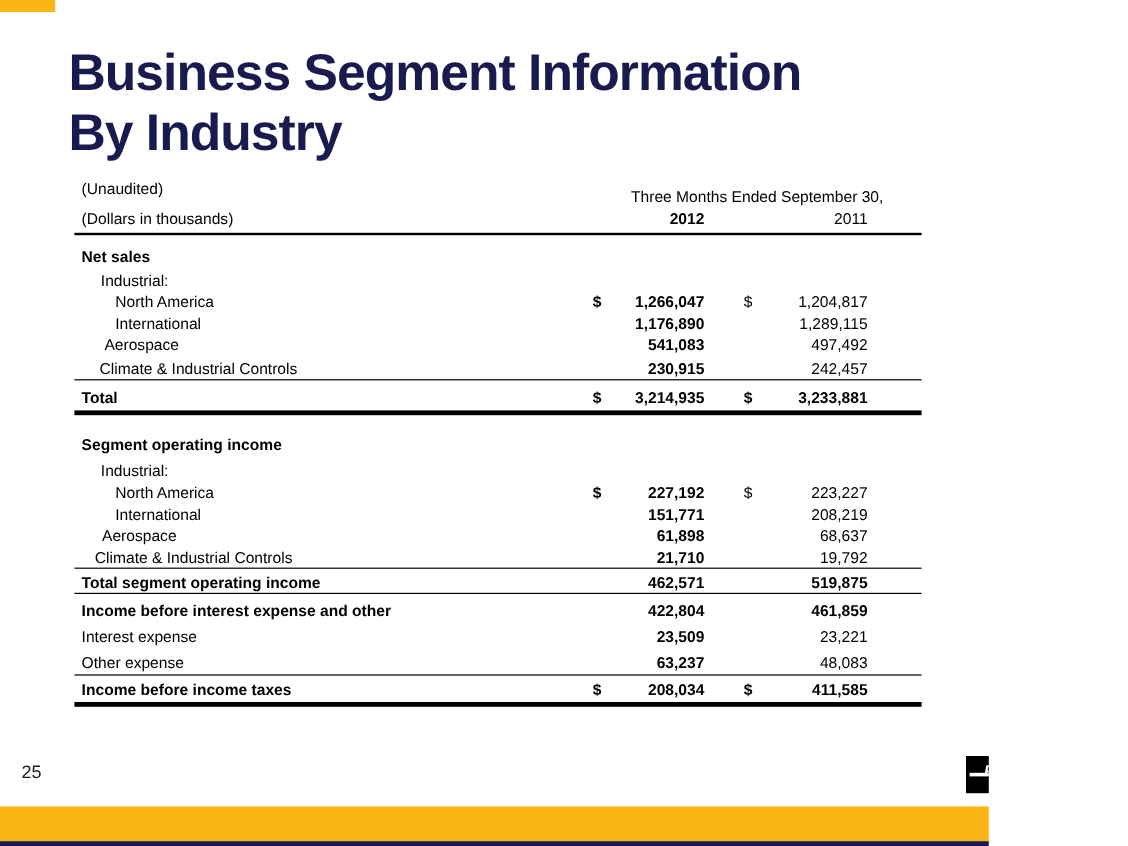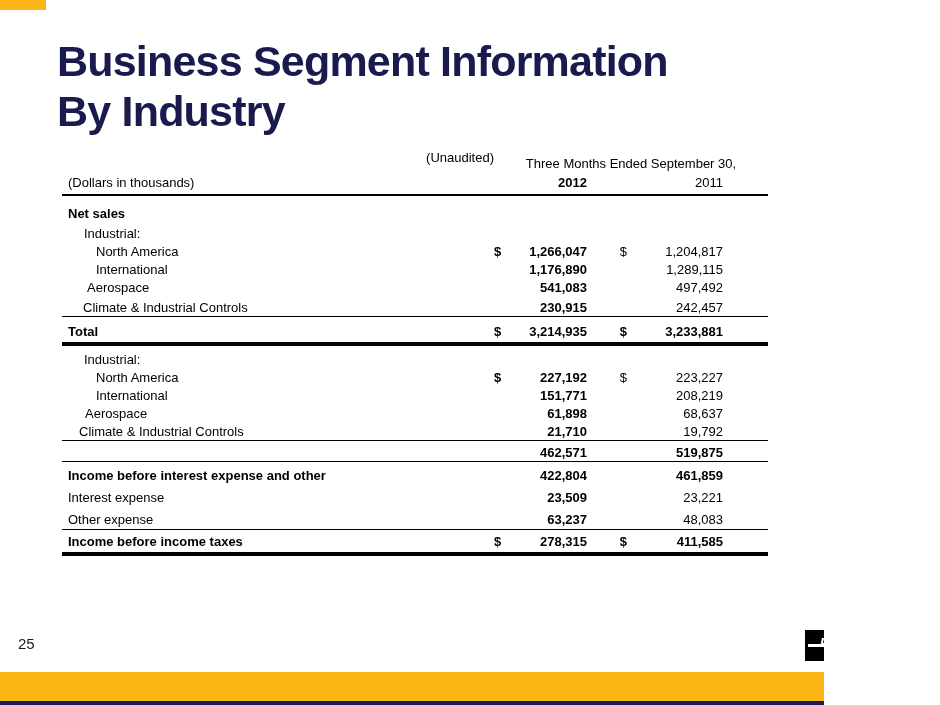--- a/index.html
+++ b/index.html
@@ -9,21 +9,21 @@
   .corner-accent{position:absolute;left:0;top:0;width:46px;height:10px;background:var(--gold);}
   .bottom-bar{position:absolute;left:0;top:672px;width:940px;height:29px;background:var(--gold);}
   .bottom-line{position:absolute;left:0;top:701px;width:940px;height:4px;background:var(--navy);}
   
   .title{position:absolute;left:57px;top:36px;font-size:43px;line-height:50px;font-weight:bold;
          color:var(--navy);letter-spacing:-0.8px;white-space:nowrap;}
   
   .twrap{position:absolute;left:62px;top:149px;width:706px;font-size:13px;line-height:1;}
   .grid{display:grid;grid-template-columns:432px 26px 67px 40px 96px 45px;}
   .hdr1{height:20px;align-items:start;}
-  .hdr1 .unaudited{grid-column:1;padding-left:6px;padding-top:2px;text-align:right;}
+  .hdr1 .unaudited{grid-column:1;padding-left:6px;padding-top:2px;}
   .hdr1 .period{grid-column:2/7;text-align:center;padding-top:8px;}
   .hdr2{height:25px;align-items:end;border-bottom:2px solid #000;}
   .hdr2 .dollars{grid-column:1;padding-left:6px;padding-bottom:5px;}
   .hdr2 .y12{grid-column:3;text-align:right;font-weight:bold;padding-bottom:5px;}
   .hdr2 .y11{grid-column:5;text-align:right;padding-bottom:5px;}
   .t-row{display:grid;grid-template-columns:432px 26px 67px 40px 96px 45px;height:18px;align-items:center;}
   .t-row.tall{height:20px;}
   .t-row .lbl{grid-column:1;white-space:nowrap;}
   .t-row .d1{grid-column:2;font-weight:bold;}
   .t-row .v12{grid-column:3;text-align:right;font-weight:bold;}
@@ -92,20 +92,23 @@
         </div>
         <div class="rule-thin"></div>
         <div class="t-row boldrow" style="margin-top: 5px;">
           <span class="lbl" style="padding-left: 6px;">Total</span>
           <span class="d1">$</span>
           <span class="v12">3,214,935</span>
           <span class="d2">$</span>
           <span class="v11">3,233,881</span>
         </div>
         <div class="rule-thick"></div>
+        <div class="t-row boldrow" style="margin-top: 15px;">
+          <span class="lbl" style="padding-left: 6px;">Segment operating income</span>
+        </div>
         <div class="t-row" style="margin-top: 4px;">
           <span class="lbl" style="padding-left: 22px;">Industrial:</span>
         </div>
         <div class="t-row">
           <span class="lbl" style="padding-left: 34px;">North America</span>
           <span class="d1">$</span>
           <span class="v12">227,192</span>
           <span class="d2">$</span>
           <span class="v11">223,227</span>
         </div>
@@ -119,20 +122,21 @@
           <span class="v12">61,898</span>
           <span class="v11">68,637</span>
         </div>
         <div class="t-row">
           <span class="lbl" style="padding-left: 17px;">Climate &amp; Industrial Controls</span>
           <span class="v12">21,710</span>
           <span class="v11">19,792</span>
         </div>
         <div class="rule-thin"></div>
         <div class="t-row boldrow" style="margin-top: 2px;">
+          <span class="lbl" style="padding-left: 6px;">Total segment operating income</span>
           <span class="v12">462,571</span>
           <span class="v11">519,875</span>
         </div>
         <div class="rule-thin"></div>
         <div class="t-row boldrow tall" style="margin-top: 3px;">
           <span class="lbl" style="padding-left: 6px;">Income before interest expense and other</span>
           <span class="v12">422,804</span>
           <span class="v11">461,859</span>
         </div>
         <div class="t-row tall" style="margin-top: 2px;">
@@ -142,21 +146,21 @@
         </div>
         <div class="t-row tall" style="margin-top: 2px;">
           <span class="lbl" style="padding-left: 6px;">Other expense</span>
           <span class="v12">63,237</span>
           <span class="v11">48,083</span>
         </div>
         <div class="rule-thin"></div>
         <div class="t-row boldrow" style="margin-top: 2px;">
           <span class="lbl" style="padding-left: 6px;">Income before income taxes</span>
           <span class="d1">$</span>
-          <span class="v12">278,315</span>
+          <span class="v12">208,034</span>
           <span class="d2">$</span>
           <span class="v11">411,585</span>
         </div>
         <div class="rule-thick"></div>
       </div>
   </div>
 
   <div class="page-number">25</div>
 
   <div class="logo">

